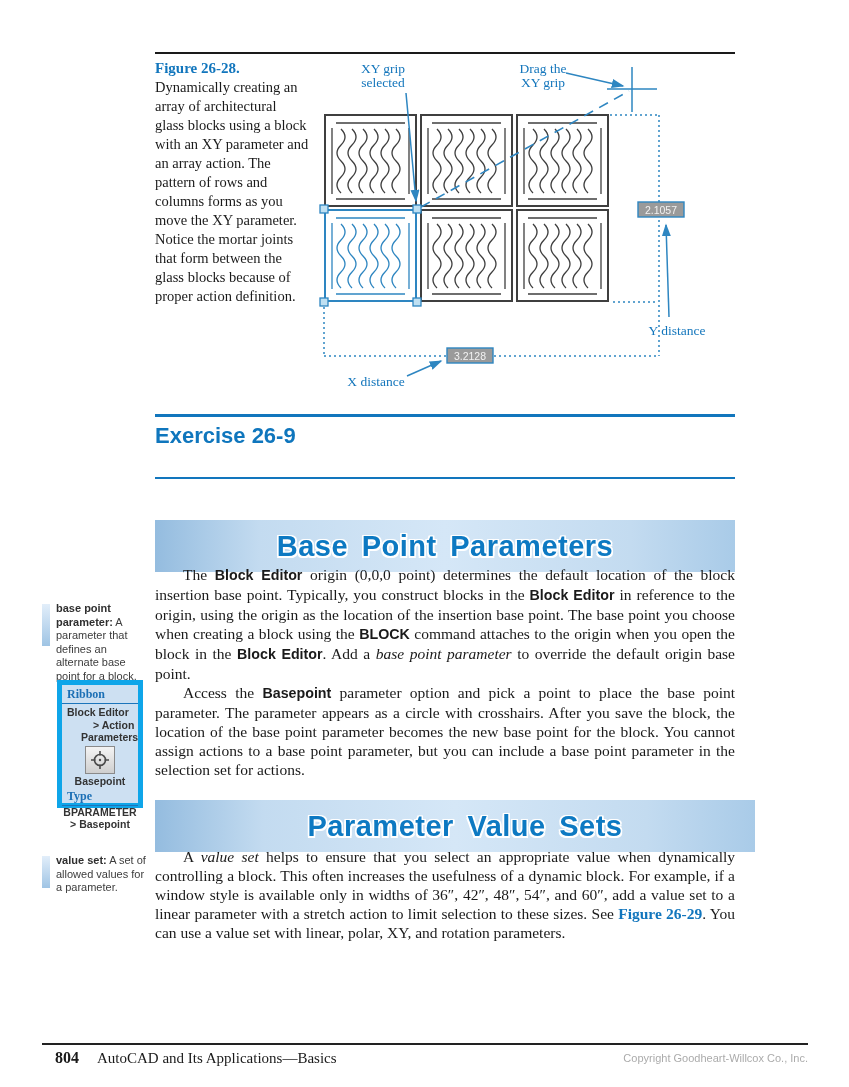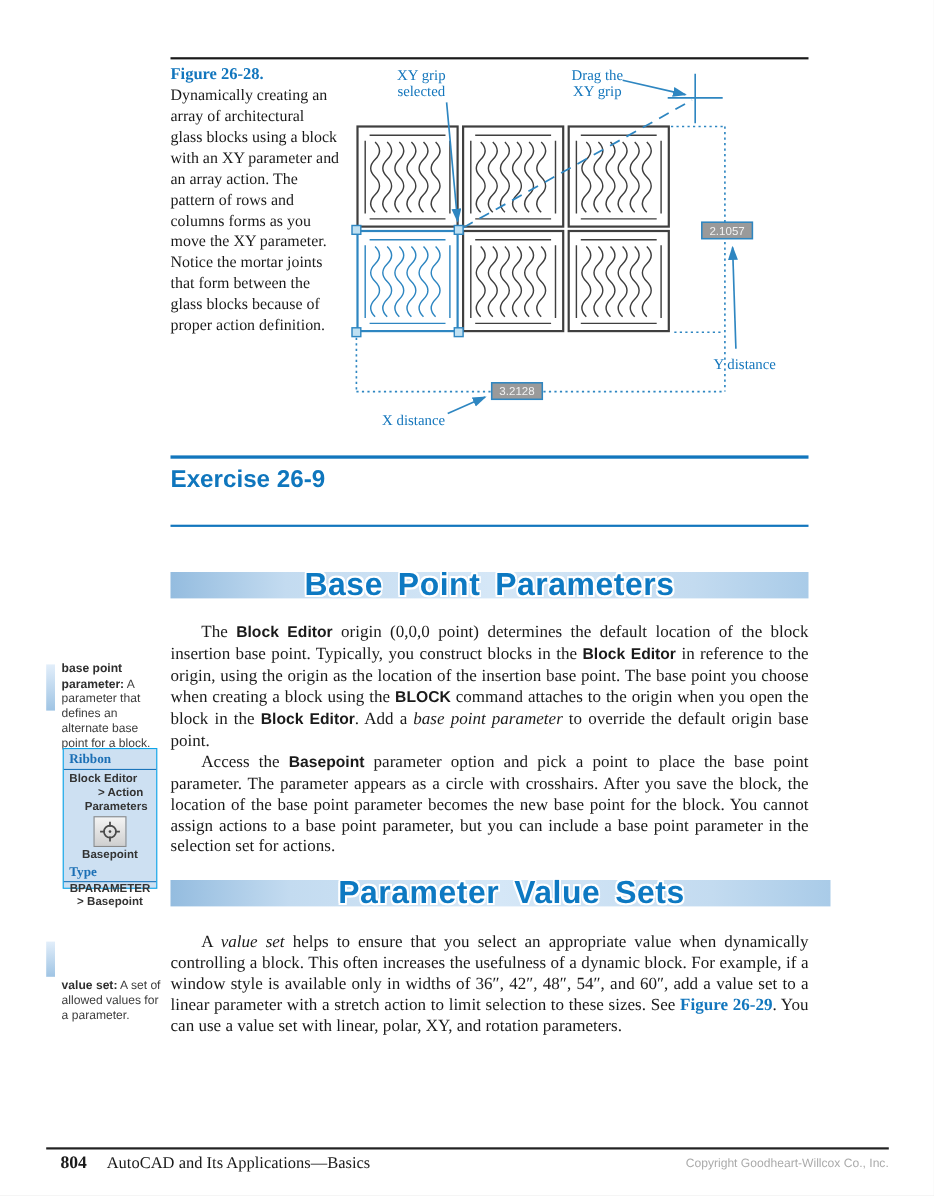--- a/index.html
+++ b/index.html
@@ -32,21 +32,21 @@
   .valtxt{font-family:"Liberation Sans",sans-serif;font-size:10.5px;fill:#f2f2f2;text-anchor:middle;}
 
   
   .ex-title{left:155px;top:423px;font-family:"Liberation Sans",sans-serif;font-weight:bold;
             font-size:22px;color:#0f76bd;}
   .ex-url{left:415px;top:430px;width:320px;text-align:right;font-family:"Liberation Sans",sans-serif;
           font-size:13.5px;color:#2a2a2a;}
   .ex-body{left:155px;top:452px;width:580px;font-size:15.5px;}
 
   
-  .banner{left:155px;width:580px;height:24px;display:flex;align-items:center;justify-content:center;
+  .banner{left:155px;width:580px;height:52px;display:flex;align-items:center;justify-content:center;
           background:linear-gradient(90deg,#94bcdf 0%,#c3dbf0 18%,#d5e7f7 50%,#c3dbf0 82%,#a9cbe8 100%);}
   .banner span{font-family:"Liberation Sans",sans-serif;font-weight:bold;font-size:29px;
           color:#0d79c2;letter-spacing:.5px;word-spacing:5px;
           text-shadow:-1.5px -1.5px 0 #fff,1.5px -1.5px 0 #fff,-1.5px 1.5px 0 #fff,1.5px 1.5px 0 #fff,
                       -1.5px 0 0 #fff,1.5px 0 0 #fff,0 -1.5px 0 #fff,0 1.5px 0 #fff;}
   .banner1{top:520px;}
   .banner2{top:800px;padding-left:20px;}
 
   
   .bodytext{width:580px;font-size:15.5px;line-height:19px;text-align:justify;}
@@ -56,25 +56,25 @@
   .seg-b{font-family:"Liberation Sans",sans-serif;font-weight:bold;font-size:0.92em;}
   .seg-i{font-style:italic;}
   .seg-fig{color:#1276bd;font-weight:bold;}
 
   
   .defbar{width:8px;background:linear-gradient(#e2eefa,#9fc4e4);}
   .defbar1{left:42px;top:604px;height:42px;}
   .defbar2{left:42px;top:856px;height:32px;}
   .deftext{width:94px;font-family:"Liberation Sans",sans-serif;font-size:11px;line-height:13.5px;color:#3c3c3c;}
   .def1{left:56px;top:602px;}
-  .def2{left:56px;top:854px;margin-top:36px;}
+  .def2{left:56px;top:854px;}
   .deftext b{color:#2f2f2f;}
 
   
-  .ribbon-box{left:57px;top:680px;width:86px;height:128px;background:#cde0f2;border:1px solid #0ea5e9;
+  .ribbon-box{left:57px;top:680px;width:86px;height:128px;background:#cde0f2;border:5px solid #0ea5e9;
               box-sizing:border-box;font-family:"Liberation Sans",sans-serif;color:#333;}
   .rb-head{font-family:"Liberation Serif",serif;font-weight:bold;font-size:12px;color:#1b6fb5;
            padding:2px 0 1px 5px;border-bottom:1.5px solid #1c75bb;}
   .rb-line{font-size:10.5px;font-weight:bold;line-height:12.5px;}
   .rb-l1{padding-left:5px;padding-top:2px;}
   .rb-l2{padding-left:12px;margin-left:19px;}
   .rb-l3{padding-left:19px;}
   .rb-iconwrap{display:flex;justify-content:center;margin:2px 0 1px 0;}
   .rb-btn{width:28px;height:26px;background:linear-gradient(#f4f4f4,#cfcfcf);border:1px solid #8a8a8a;
           display:flex;align-items:center;justify-content:center;}

